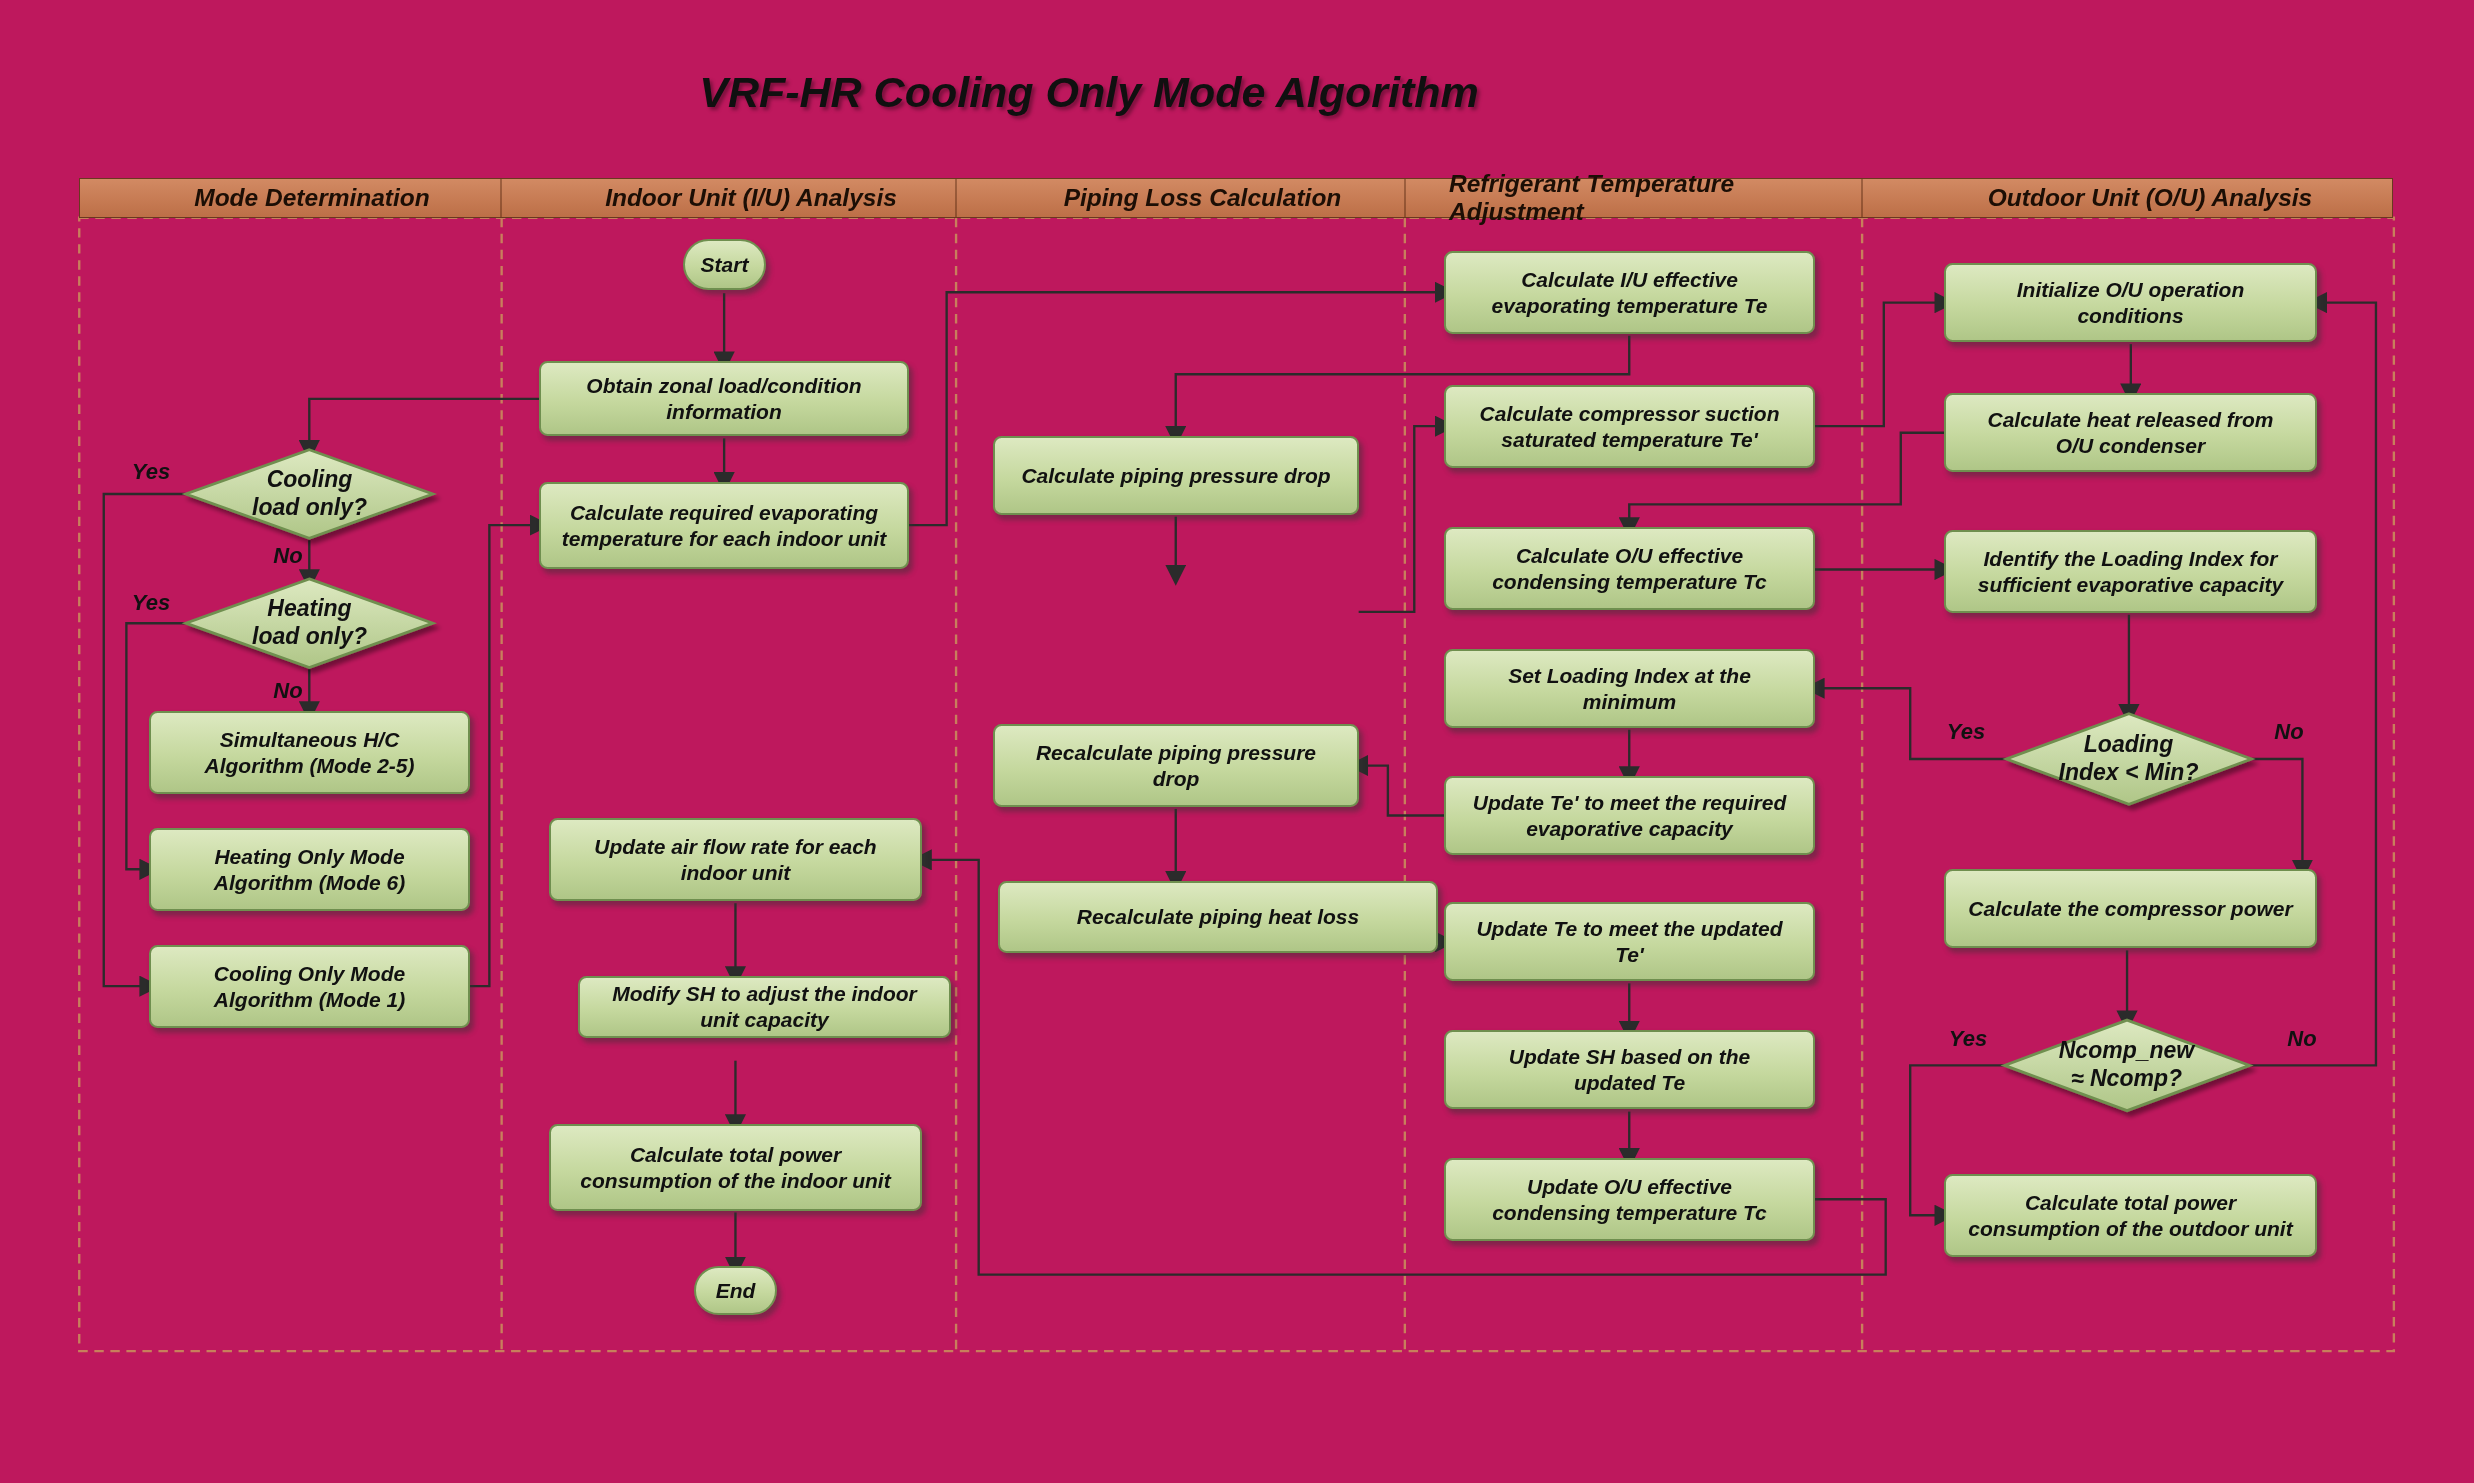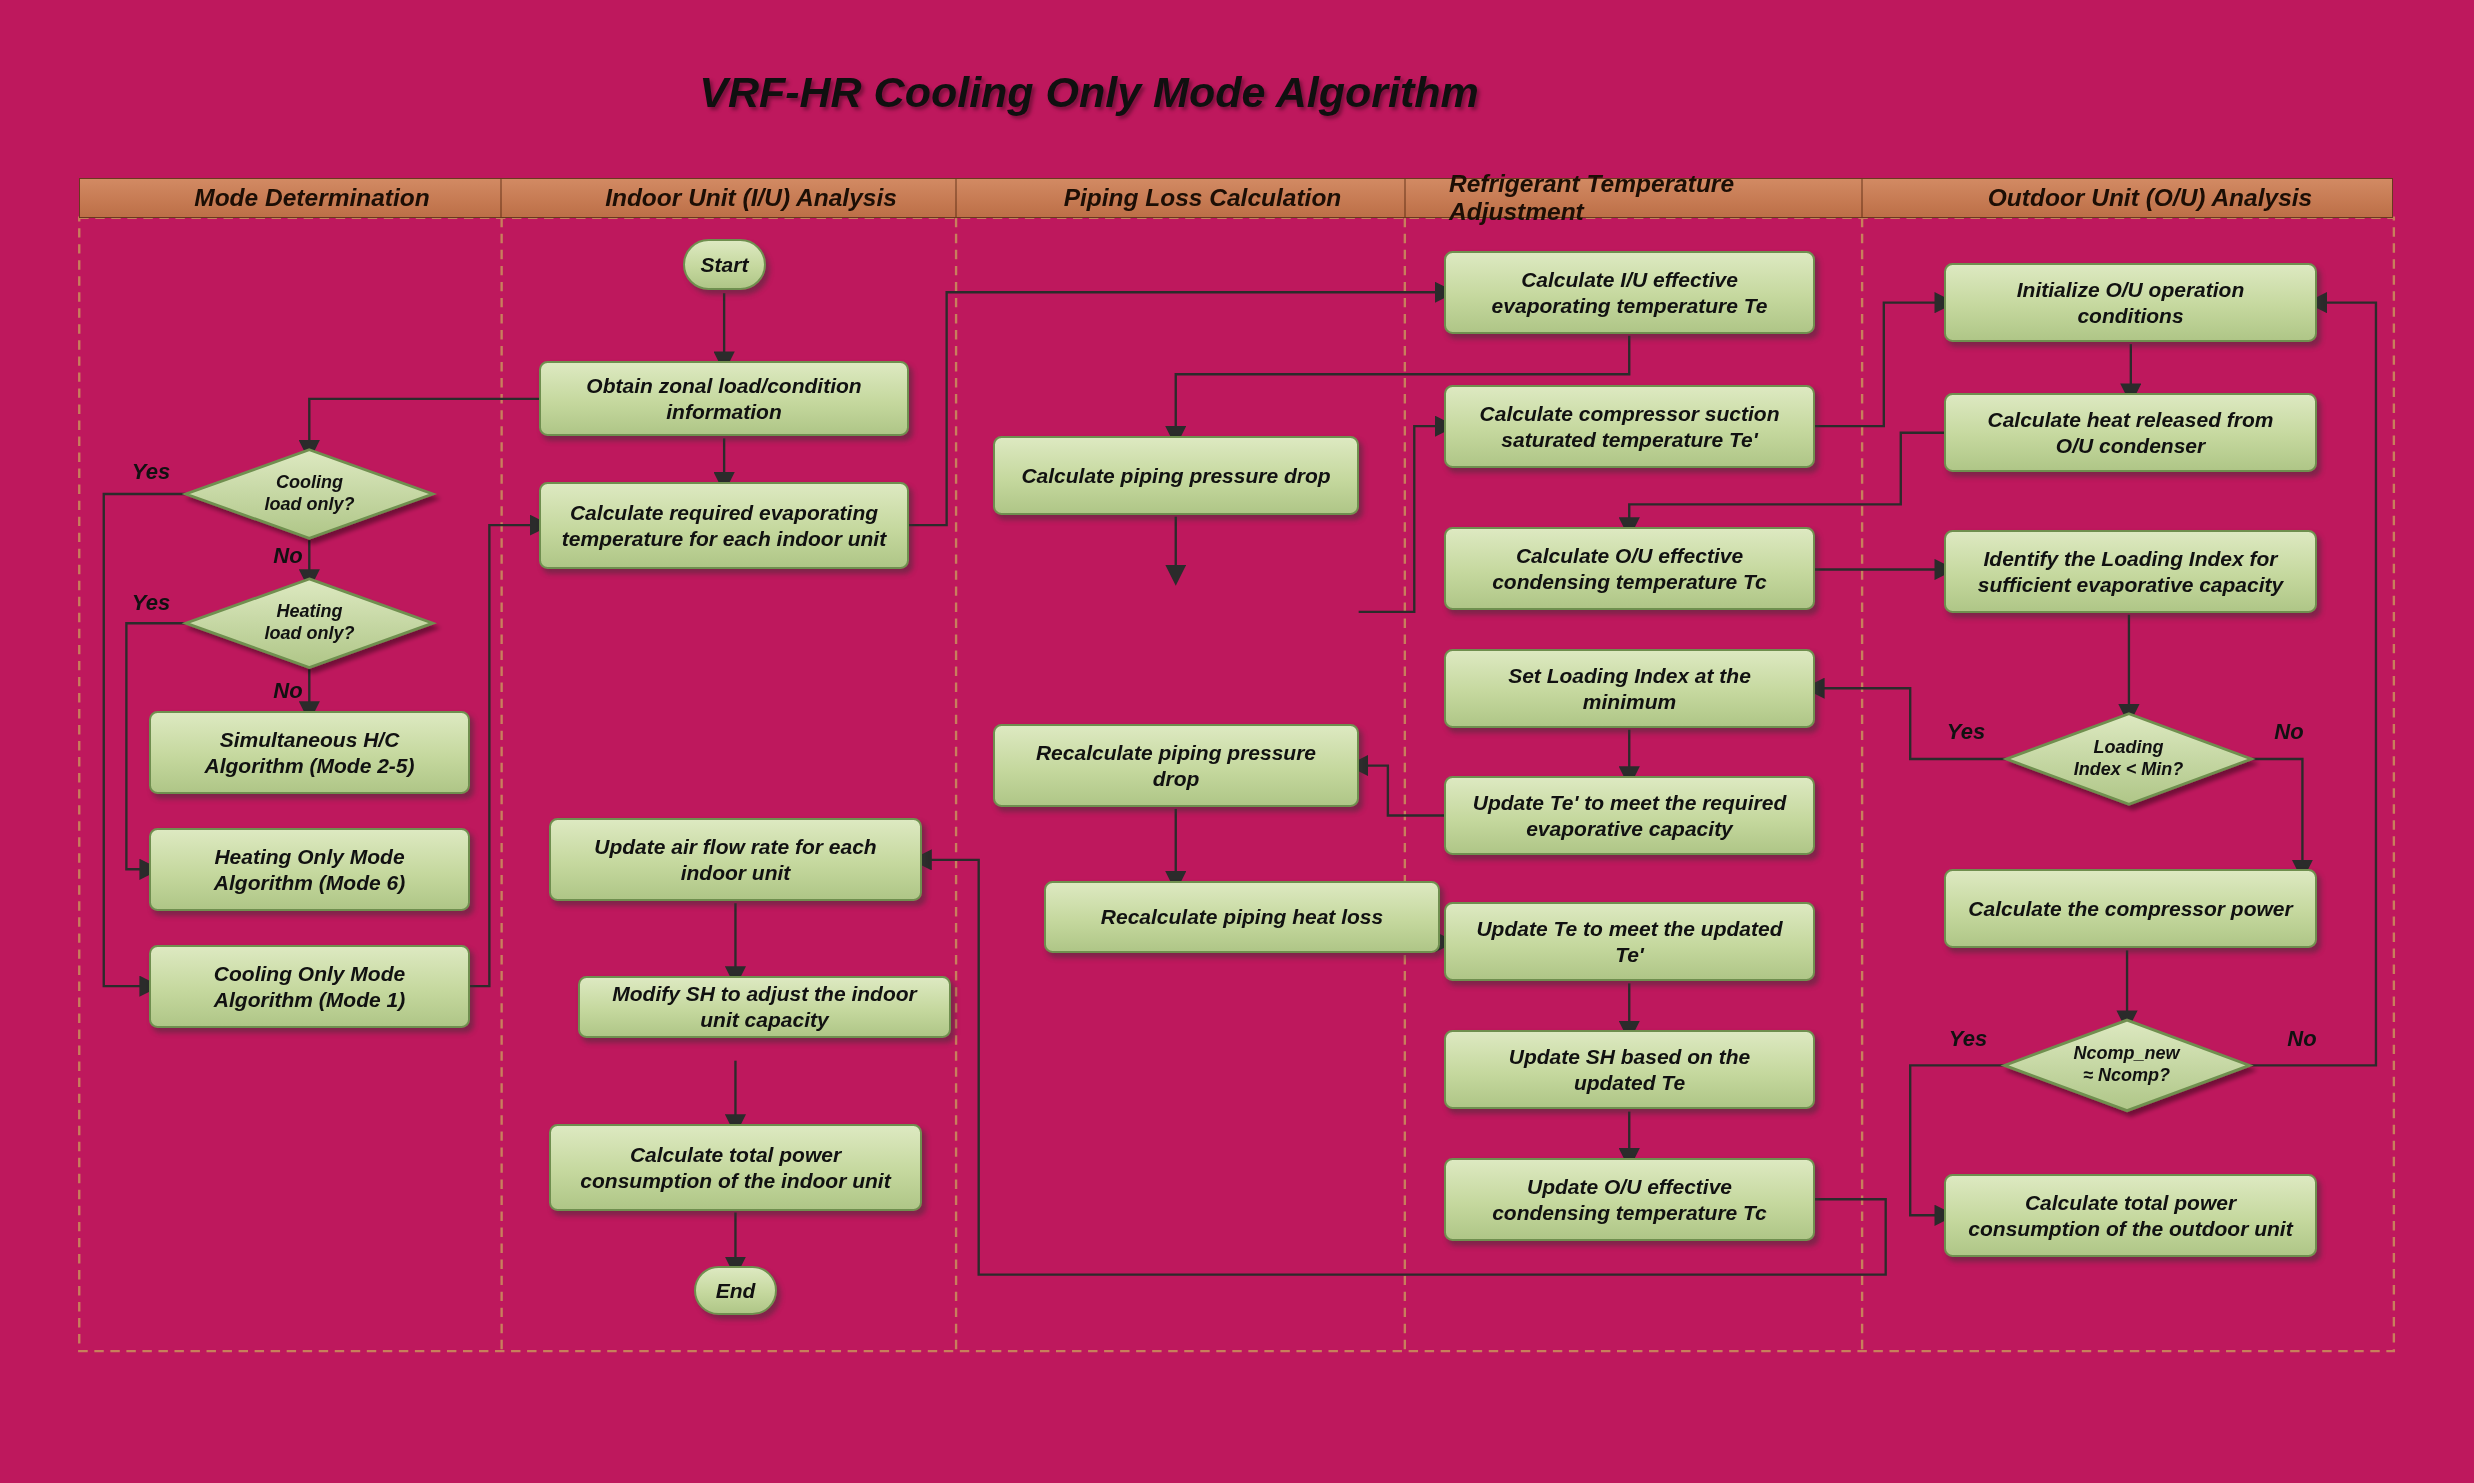--- a/index.html
+++ b/index.html
@@ -57,21 +57,21 @@
     line-height: 1.22;
     white-space: pre-line;
     padding: 1.9px 5.7px;
     z-index: 2;
   }
   .pill { border-radius: 26.4px; }
   .dlabel {
     position: absolute;
     display: flex; align-items: center; justify-content: center;
     text-align: center;
-    font-size: 18px; font-weight: bold; font-style: italic;
+    font-size: 23px; font-weight: bold; font-style: italic;
     line-height: 1.2;
     white-space: pre-line;
     z-index: 3;
   }
   .elabel {
     position: absolute;
     transform: translate(-50%, -50%);
     font-size: 22px; font-weight: bold; font-style: italic;
     z-index: 3;
   }
@@ -184,21 +184,21 @@
 indoor unit</div>
   <div class="node" style="left:578px;top:976px;width:373px;height:62px">Modify SH to adjust the indoor
 unit capacity</div>
   <div class="node" style="left:549px;top:1124px;width:373px;height:87px">Calculate total power
 consumption of the indoor unit</div>
   <div class="node pill" style="left:694px;top:1266px;width:83px;height:49px">End</div>
 
   <div class="node" style="left:993px;top:436px;width:366px;height:79px">Calculate piping pressure drop</div>
   <div class="node" style="left:993px;top:724px;width:366px;height:83px">Recalculate piping pressure
 drop</div>
-  <div class="node" style="left:1044px;top:881px;width:396px;height:72px">Recalculate piping heat loss</div>
+  <div class="node" style="left:998px;top:881px;width:440px;height:72px">Recalculate piping heat loss</div>
 
   <div class="node" style="left:1444px;top:251px;width:371px;height:83px">Calculate I/U effective
 evaporating temperature Te</div>
   <div class="node" style="left:1444px;top:385px;width:371px;height:83px">Calculate compressor suction
 saturated temperature Te'</div>
   <div class="node" style="left:1444px;top:527px;width:371px;height:83px">Calculate O/U effective
 condensing temperature Tc</div>
   <div class="node" style="left:1444px;top:649px;width:371px;height:79px">Set Loading Index at the
 minimum</div>
   <div class="node" style="left:1444px;top:776px;width:371px;height:79px">Update Te' to meet the required

